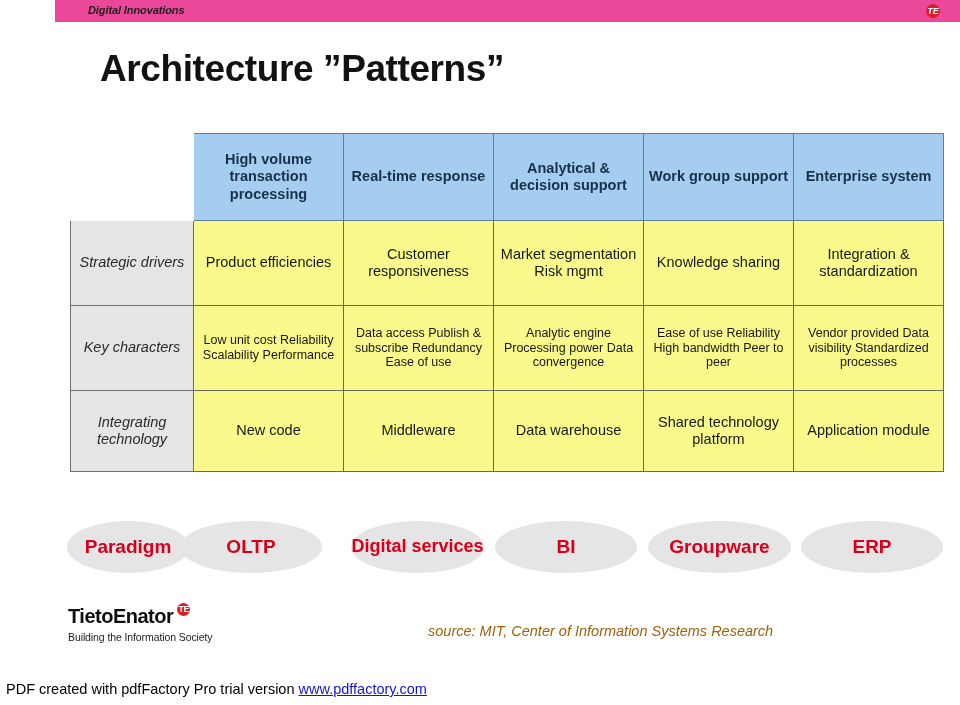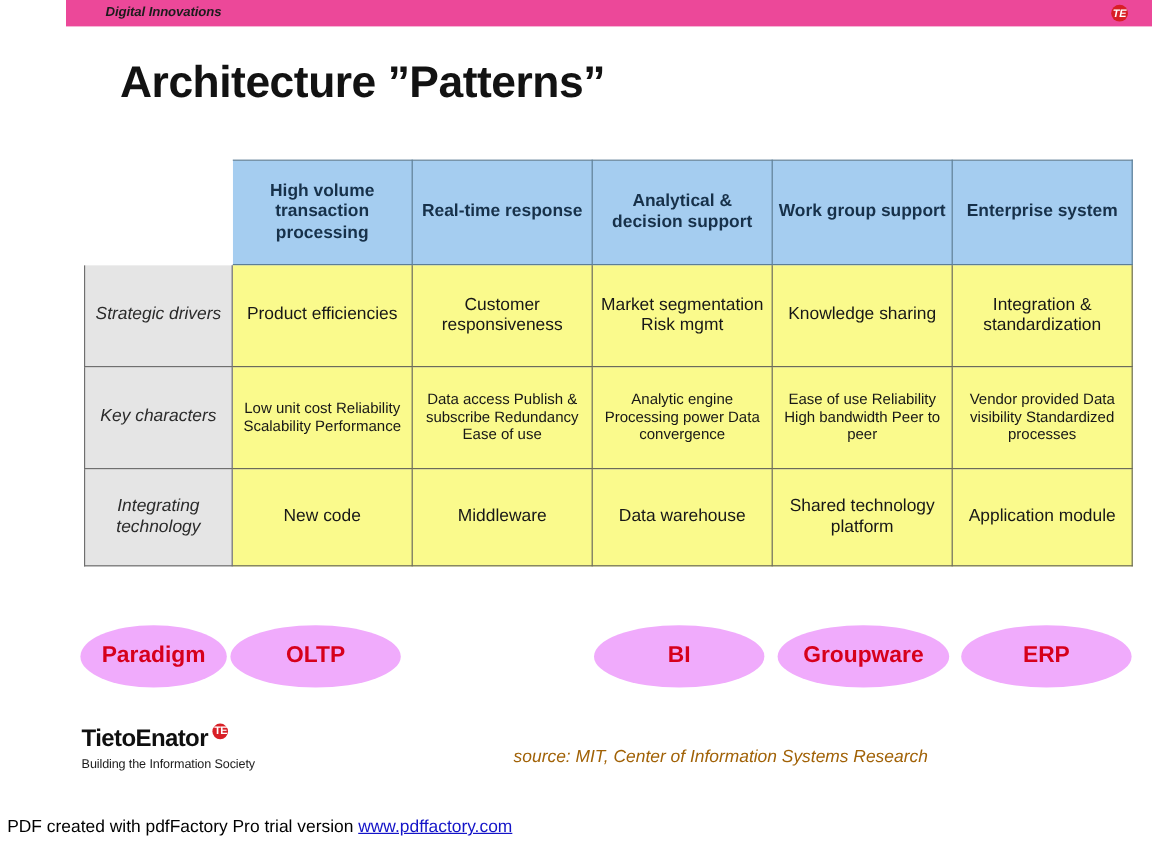--- a/index.html
+++ b/index.html
@@ -128,21 +128,21 @@
     position: absolute;
     left: 70px;
     top: 521px;
     width: 873px;
     height: 56px;
   }
   .paradigm-pill {
     position: absolute;
     top: 0;
     height: 52px;
-    background: #f0abfc;
+    background: #e5e5e5;
     border-radius: 50%;
     color: #d6001c;
     font-weight: bold;
     font-size: 19px;
     line-height: 1.1;
     display: flex;
     align-items: center;
     justify-content: center;
     text-align: left;
   }
@@ -262,21 +262,22 @@
       <td class="data-cell">Middleware</td>
       <td class="data-cell">Data warehouse</td>
       <td class="data-cell">Shared technology platform</td>
       <td class="data-cell">Application module</td>
     </tr>
   </tbody>
 </table>
 
 <div id="paradigm-row">
   <div class="paradigm-pill" style="left:-3px;  width:122px;">Paradigm</div>
-  <div class="paradigm-pill" style="left:122px; width:142px;">OLTP</div>
+  <div class="paradigm-pill" style="left:110px; width:142px;">OLTP</div>
+  <div class="paradigm-pill two-line" style="left:281px; width:133px;">Digital services</div>
   <div class="paradigm-pill" style="left:425px; width:142px;">BI</div>
   <div class="paradigm-pill" style="left:578px; width:143px;">Groupware</div>
   <div class="paradigm-pill" style="left:731px; width:142px;">ERP</div>
 </div>
 
 <div id="tieto-logo">
   <div id="tieto-wordmark">
     <span>TietoEnator</span>
     <span id="tieto-mark">TE</span>
   </div>

